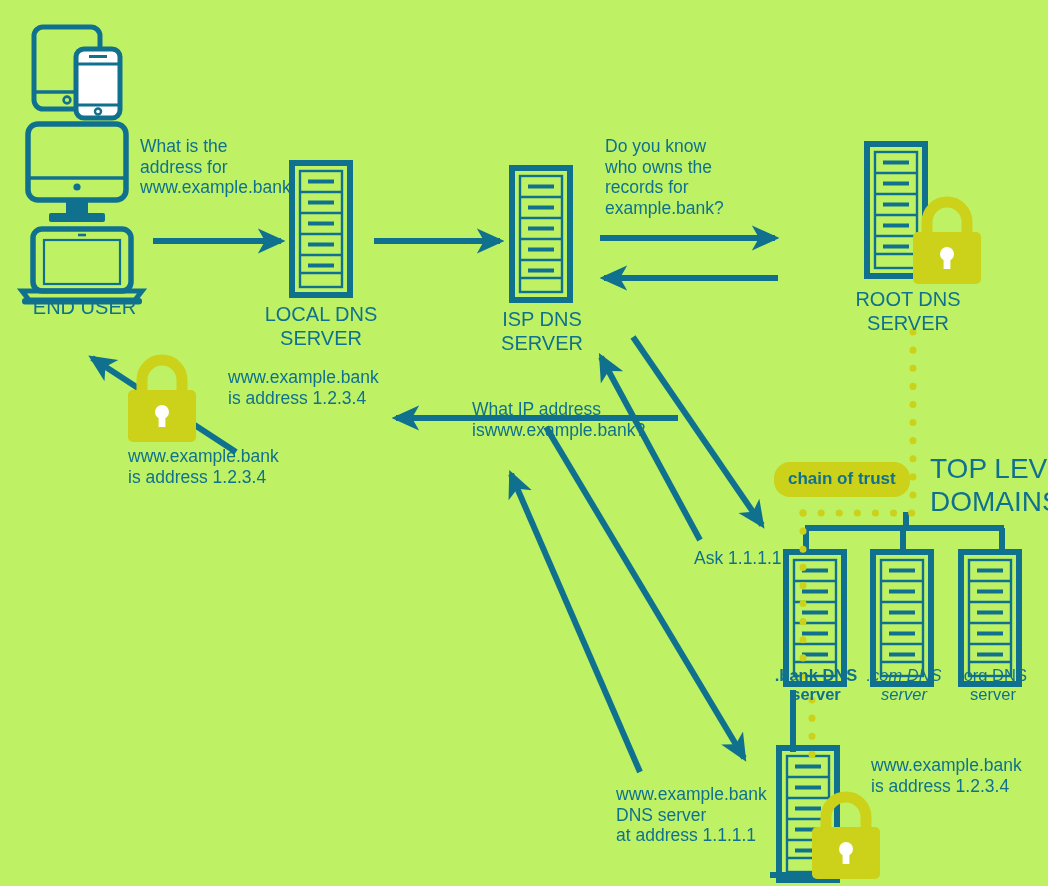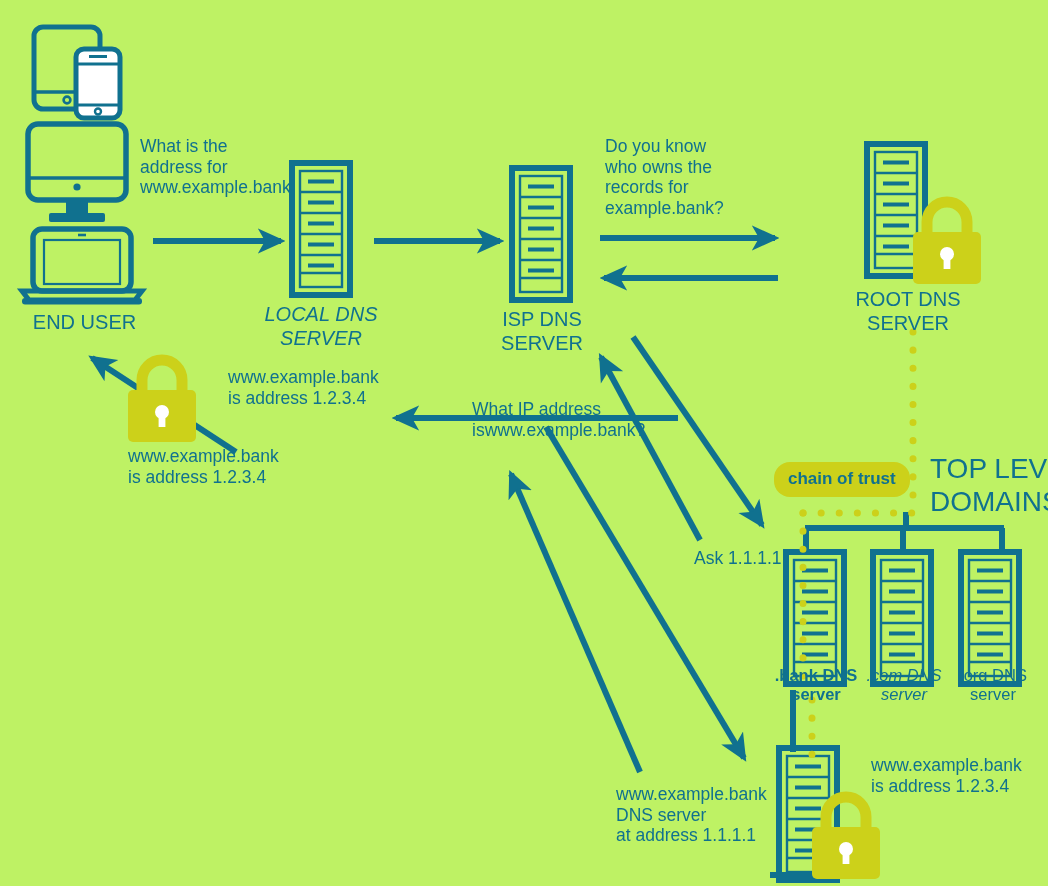--- a/index.html
+++ b/index.html
@@ -171,23 +171,23 @@
     </g>
     <g>
       <use href="#padlock" x="812" y="795"></use>
     </g>
   </svg>
 
   <div class="lbl body-txt" style="left:140px; top:136px;">What is the
 address for
 www.example.bank</div>
 
-  <div class="lbl node-cap" style="left:22px; top:311px; width:125px;">END USER</div>
-
-  <div class="lbl node-cap" style="left:256px; top:303px; width:130px;font-style:italic;">LOCAL DNS
+  <div class="lbl node-cap" style="left:22px; top:296px; width:125px;">END USER</div>
+
+  <div class="lbl node-cap" style="left:256px; top:303px; width:130px;">LOCAL DNS
 SERVER</div>
 
 
   <div class="lbl node-cap" style="left:477px; top:308px; width:130px;">ISP DNS
 SERVER</div>
 
   <div class="lbl body-txt" style="left:605px; top:136px;">Do you know
 who owns the
 records for
 example.bank?</div>

